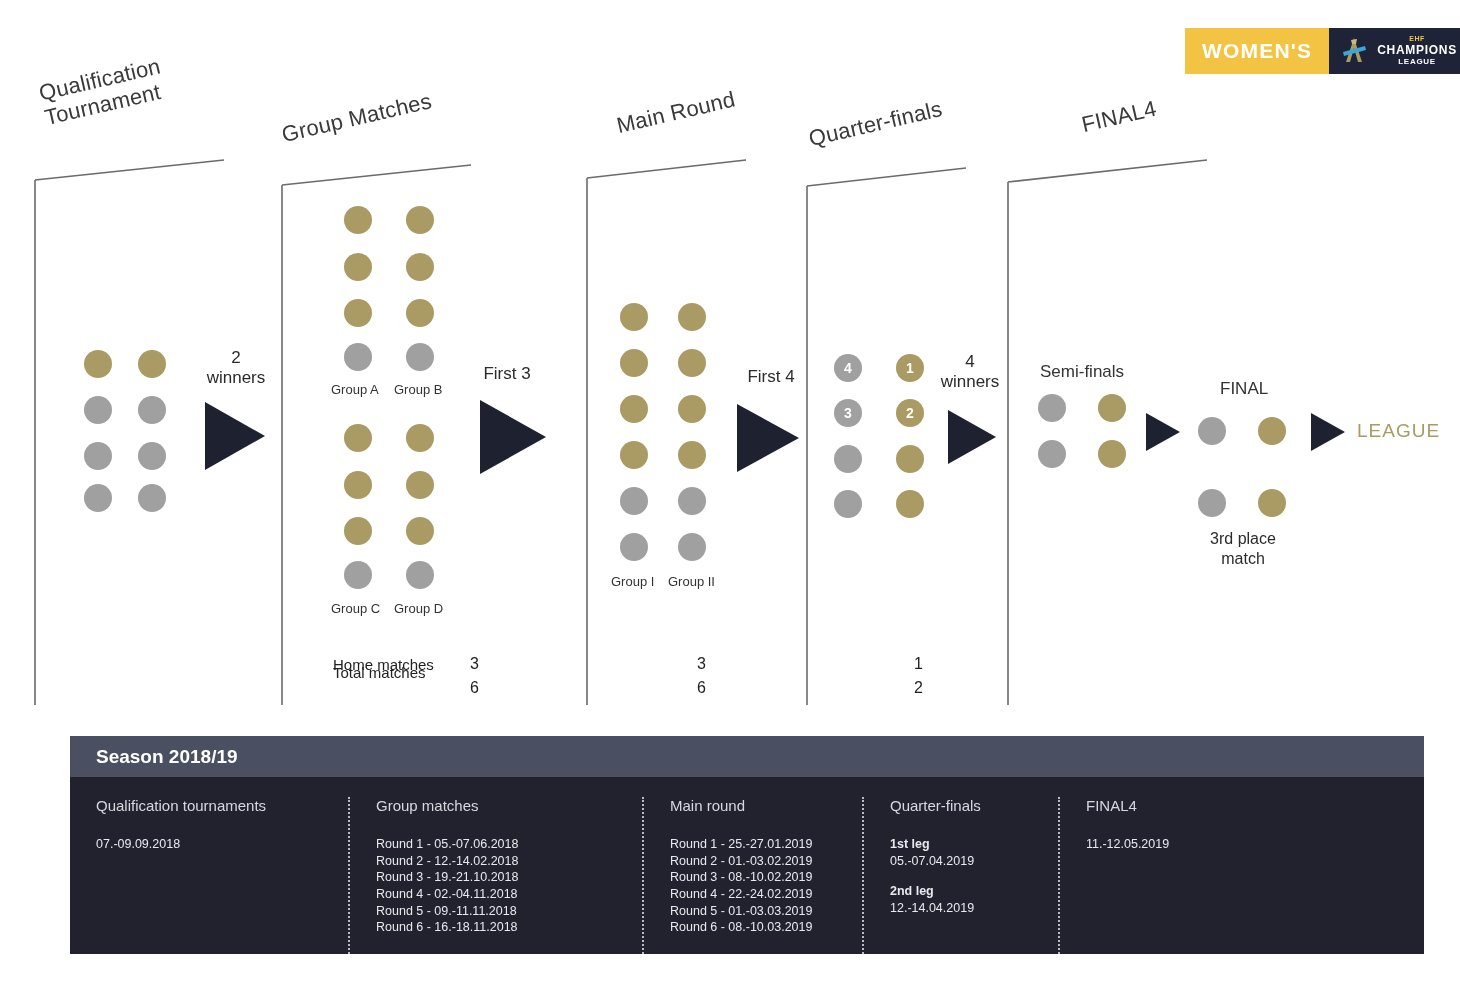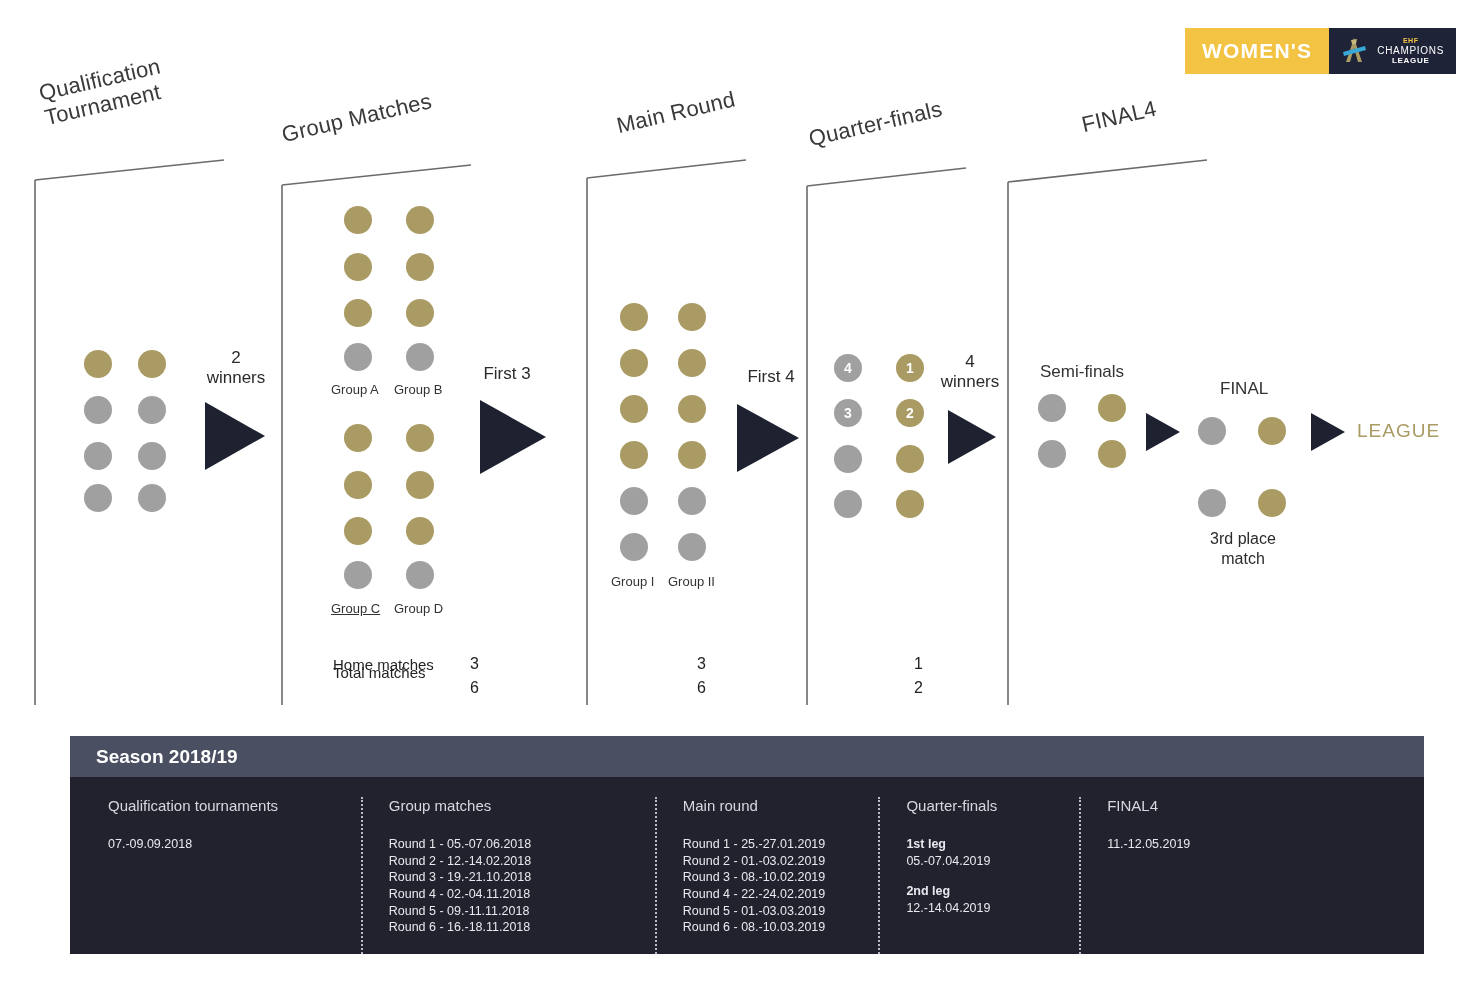--- a/index.html
+++ b/index.html
@@ -20,21 +20,21 @@
   }
   .brand-cl {
     background: #1e2338; display: flex; align-items: center;
     padding: 0 12px 0 10px; gap: 8px;
   }
   .brand-cl-text {
     display: flex; flex-direction: column; align-items: center;
     color: #ffffff; line-height: 1.15;
   }
   .brand-ehf { font-size: 7px; color: #f3c344; letter-spacing: .5px; font-weight: bold; }
-  .brand-champ { font-size: 10px; font-weight: normal; letter-spacing: .7px; }
+  .brand-champ { font-size: 12px; font-weight: bold; letter-spacing: .7px; }
   .brand-league { font-size: 8px; font-weight: bold; letter-spacing: .7px; }
 
   
   .phase-label {
     position: absolute; transform-origin: left bottom;
     transform: rotate(-13deg);
     font-size: 22px; color: #3a3a3a; white-space: pre-line;
     line-height: 1.15; letter-spacing: .2px;
   }
   .bracket { position: absolute; }
@@ -74,21 +74,21 @@
 
   
   .season { position: absolute; left: 38px; top: 736px; width: 1386px; height: 218px; padding-left: 32px; }
   .season-head {
     background: #4a5062; height: 41px; display: flex; align-items: center;
     padding-left: 26px; color: #ffffff; font-size: 19px; font-weight: bold;
   }
   .season-body {
     background: #22222e; height: 177px; display: flex; padding: 20px 0 0 0;
   }
-  .season-col { position: relative; padding: 0 18px 0 26px; margin-left: 12px; }
+  .season-col { position: relative; padding: 0 18px 0 26px; }
   .season-col + .season-col { border-left: 2px dotted #b9bcc6; }
   .col-title { color: #d6d8de; font-size: 15px; margin-bottom: 22px; white-space: nowrap; }
   .col-line { color: #e8e9ee; font-size: 12.5px; line-height: 1.33; white-space: nowrap; }
   .col-line.bold { font-weight: bold; }
   .col-gap { height: 14px; }
 </style>
 </head>
 <body>
 
 <div id="stage">
@@ -171,21 +171,21 @@
   <div class="dot gold" style="left:406px; top:206px;"></div>
   <div class="dot gold" style="left:406px; top:253px;"></div>
   <div class="dot gold" style="left:406px; top:299px;"></div>
   <div class="dot gray" style="left:406px; top:343px;"></div>
   <div class="cap" style="left:394px; top:382px;">Group B</div>
 
   <div class="dot gold" style="left:344px; top:424px;"></div>
   <div class="dot gold" style="left:344px; top:471px;"></div>
   <div class="dot gold" style="left:344px; top:517px;"></div>
   <div class="dot gray" style="left:344px; top:561px;"></div>
-  <div class="cap" style="left:331px; top:601px;text-decoration:underline;">Group C</div>
+  <div class="cap" style="left:331px; top:601px;">Group C</div>
 
   <div class="dot gold" style="left:406px; top:424px;"></div>
   <div class="dot gold" style="left:406px; top:471px;"></div>
   <div class="dot gold" style="left:406px; top:517px;"></div>
   <div class="dot gray" style="left:406px; top:561px;"></div>
   <div class="cap" style="left:394px; top:601px;">Group D</div>
 
   <div class="arrow-label" style="left:462px; top:364px; width:90px;">First 3</div>
   <div class="arrow" style="left:480px; top:400px;">
     <svg width="66" height="74">

